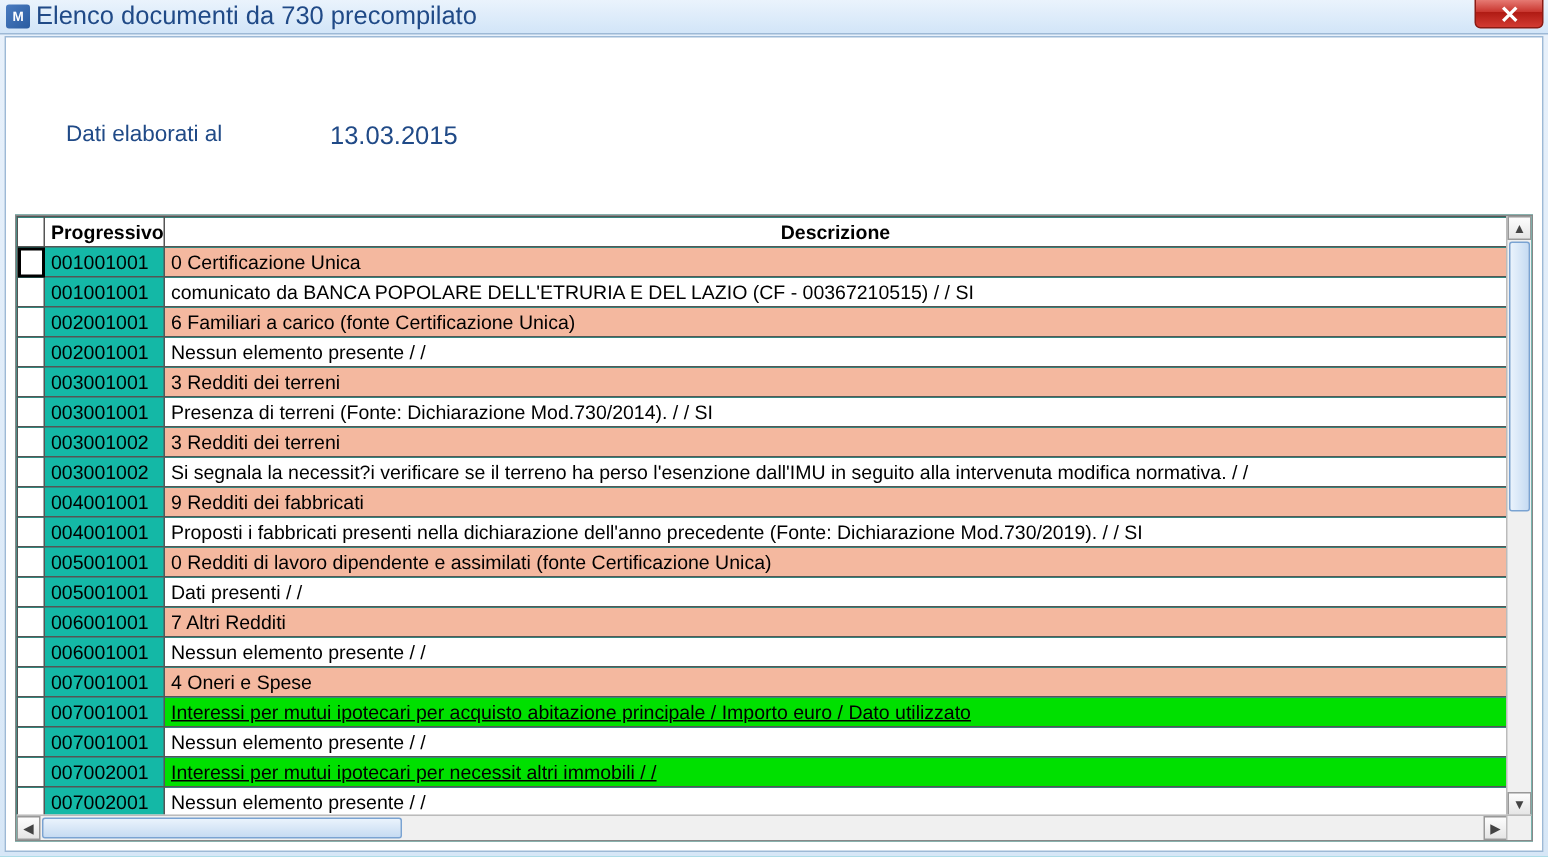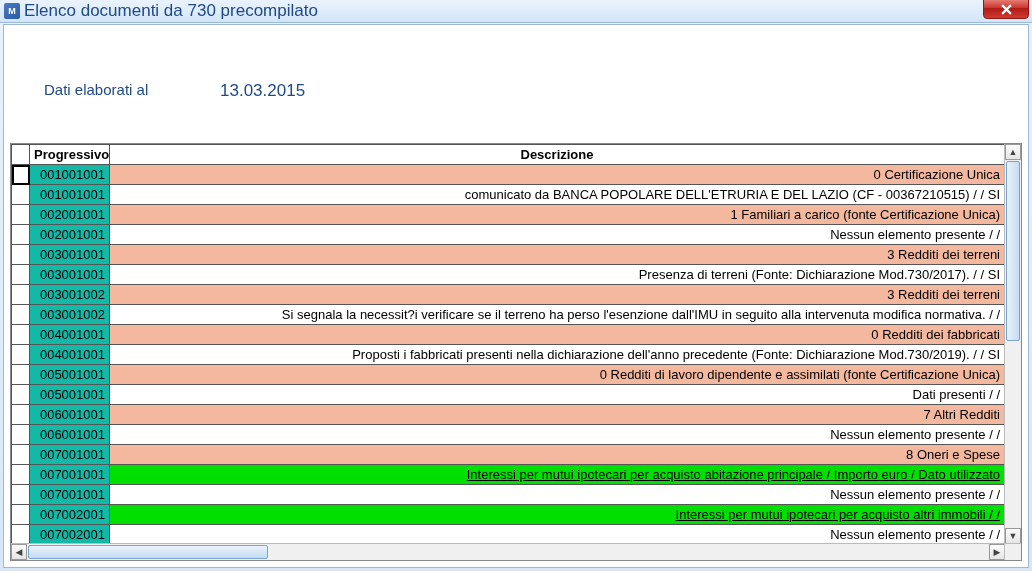--- a/index.html
+++ b/index.html
@@ -99,21 +99,21 @@
   }
   table.grid {
     border-collapse: collapse;
     width: 100%;
     table-layout: fixed;
   }
   table.grid th, table.grid td {
     border: 1px solid #555;
     padding: 0 4px;
     height: 19px;
-    text-align: right;
+    text-align: left;
     white-space: nowrap;
     overflow: hidden;
     font-size: 13px;
     line-height: 19px;
   }
   table.grid th {
     background: #fff;
     font-weight: bold;
     text-align: center;
   }
@@ -218,51 +218,51 @@
                 <td class="desc">0 Certificazione Unica</td>
               </tr>
               <tr class="row-white">
                 <td class="sel-cell"></td>
                 <td class="col-prog-cell">001001001</td>
                 <td class="desc">comunicato da BANCA POPOLARE DELL'ETRURIA E DEL LAZIO (CF - 00367210515) /          / SI</td>
               </tr>
               <tr class="row-salmon">
                 <td class="sel-cell"></td>
                 <td class="col-prog-cell">002001001</td>
-                <td class="desc">1 Familiari a carico (fonte Certificazione Unica)</td>
+                <td class="desc">6 Familiari a carico (fonte Certificazione Unica)</td>
               </tr>
               <tr class="row-white">
                 <td class="sel-cell"></td>
                 <td class="col-prog-cell">002001001</td>
                 <td class="desc">Nessun elemento presente /          /</td>
               </tr>
               <tr class="row-salmon">
                 <td class="sel-cell"></td>
                 <td class="col-prog-cell">003001001</td>
                 <td class="desc">3 Redditi dei terreni</td>
               </tr>
               <tr class="row-white">
                 <td class="sel-cell"></td>
                 <td class="col-prog-cell">003001001</td>
-                <td class="desc">Presenza di terreni (Fonte: Dichiarazione Mod.730/2017). /          / SI</td>
+                <td class="desc">Presenza di terreni (Fonte: Dichiarazione Mod.730/2014). /          / SI</td>
               </tr>
               <tr class="row-salmon">
                 <td class="sel-cell"></td>
                 <td class="col-prog-cell">003001002</td>
                 <td class="desc">3 Redditi dei terreni</td>
               </tr>
               <tr class="row-white">
                 <td class="sel-cell"></td>
                 <td class="col-prog-cell">003001002</td>
                 <td class="desc">Si segnala la necessit?i verificare se il terreno ha perso l'esenzione dall'IMU in seguito alla intervenuta modifica normativa. /          /</td>
               </tr>
               <tr class="row-salmon">
                 <td class="sel-cell"></td>
                 <td class="col-prog-cell">004001001</td>
-                <td class="desc">0 Redditi dei fabbricati</td>
+                <td class="desc">9 Redditi dei fabbricati</td>
               </tr>
               <tr class="row-white">
                 <td class="sel-cell"></td>
                 <td class="col-prog-cell">004001001</td>
                 <td class="desc">Proposti i fabbricati presenti nella dichiarazione dell'anno precedente (Fonte: Dichiarazione Mod.730/2019). /          / SI</td>
               </tr>
               <tr class="row-salmon">
                 <td class="sel-cell"></td>
                 <td class="col-prog-cell">005001001</td>
                 <td class="desc">0 Redditi di lavoro dipendente e assimilati (fonte Certificazione Unica)</td>
@@ -278,36 +278,36 @@
                 <td class="desc">7 Altri Redditi</td>
               </tr>
               <tr class="row-white">
                 <td class="sel-cell"></td>
                 <td class="col-prog-cell">006001001</td>
                 <td class="desc">Nessun elemento presente /          /</td>
               </tr>
               <tr class="row-salmon">
                 <td class="sel-cell"></td>
                 <td class="col-prog-cell">007001001</td>
-                <td class="desc">8 Oneri e Spese</td>
+                <td class="desc">4 Oneri e Spese</td>
               </tr>
               <tr class="row-green">
                 <td class="sel-cell"></td>
                 <td class="col-prog-cell">007001001</td>
                 <td class="desc">Interessi per mutui ipotecari per acquisto abitazione principale / Importo euro / Dato utilizzato</td>
               </tr>
               <tr class="row-white">
                 <td class="sel-cell"></td>
                 <td class="col-prog-cell">007001001</td>
                 <td class="desc">Nessun elemento presente /          /</td>
               </tr>
               <tr class="row-green">
                 <td class="sel-cell"></td>
                 <td class="col-prog-cell">007002001</td>
-                <td class="desc">Interessi per mutui ipotecari per acquisto altri immobili /  /</td>
+                <td class="desc">Interessi per mutui ipotecari per necessit altri immobili /  /</td>
               </tr>
               <tr class="row-white">
                 <td class="sel-cell"></td>
                 <td class="col-prog-cell">007002001</td>
                 <td class="desc">Nessun elemento presente /          /</td>
               </tr>
             </tbody>
         </table>
       </div>
 

